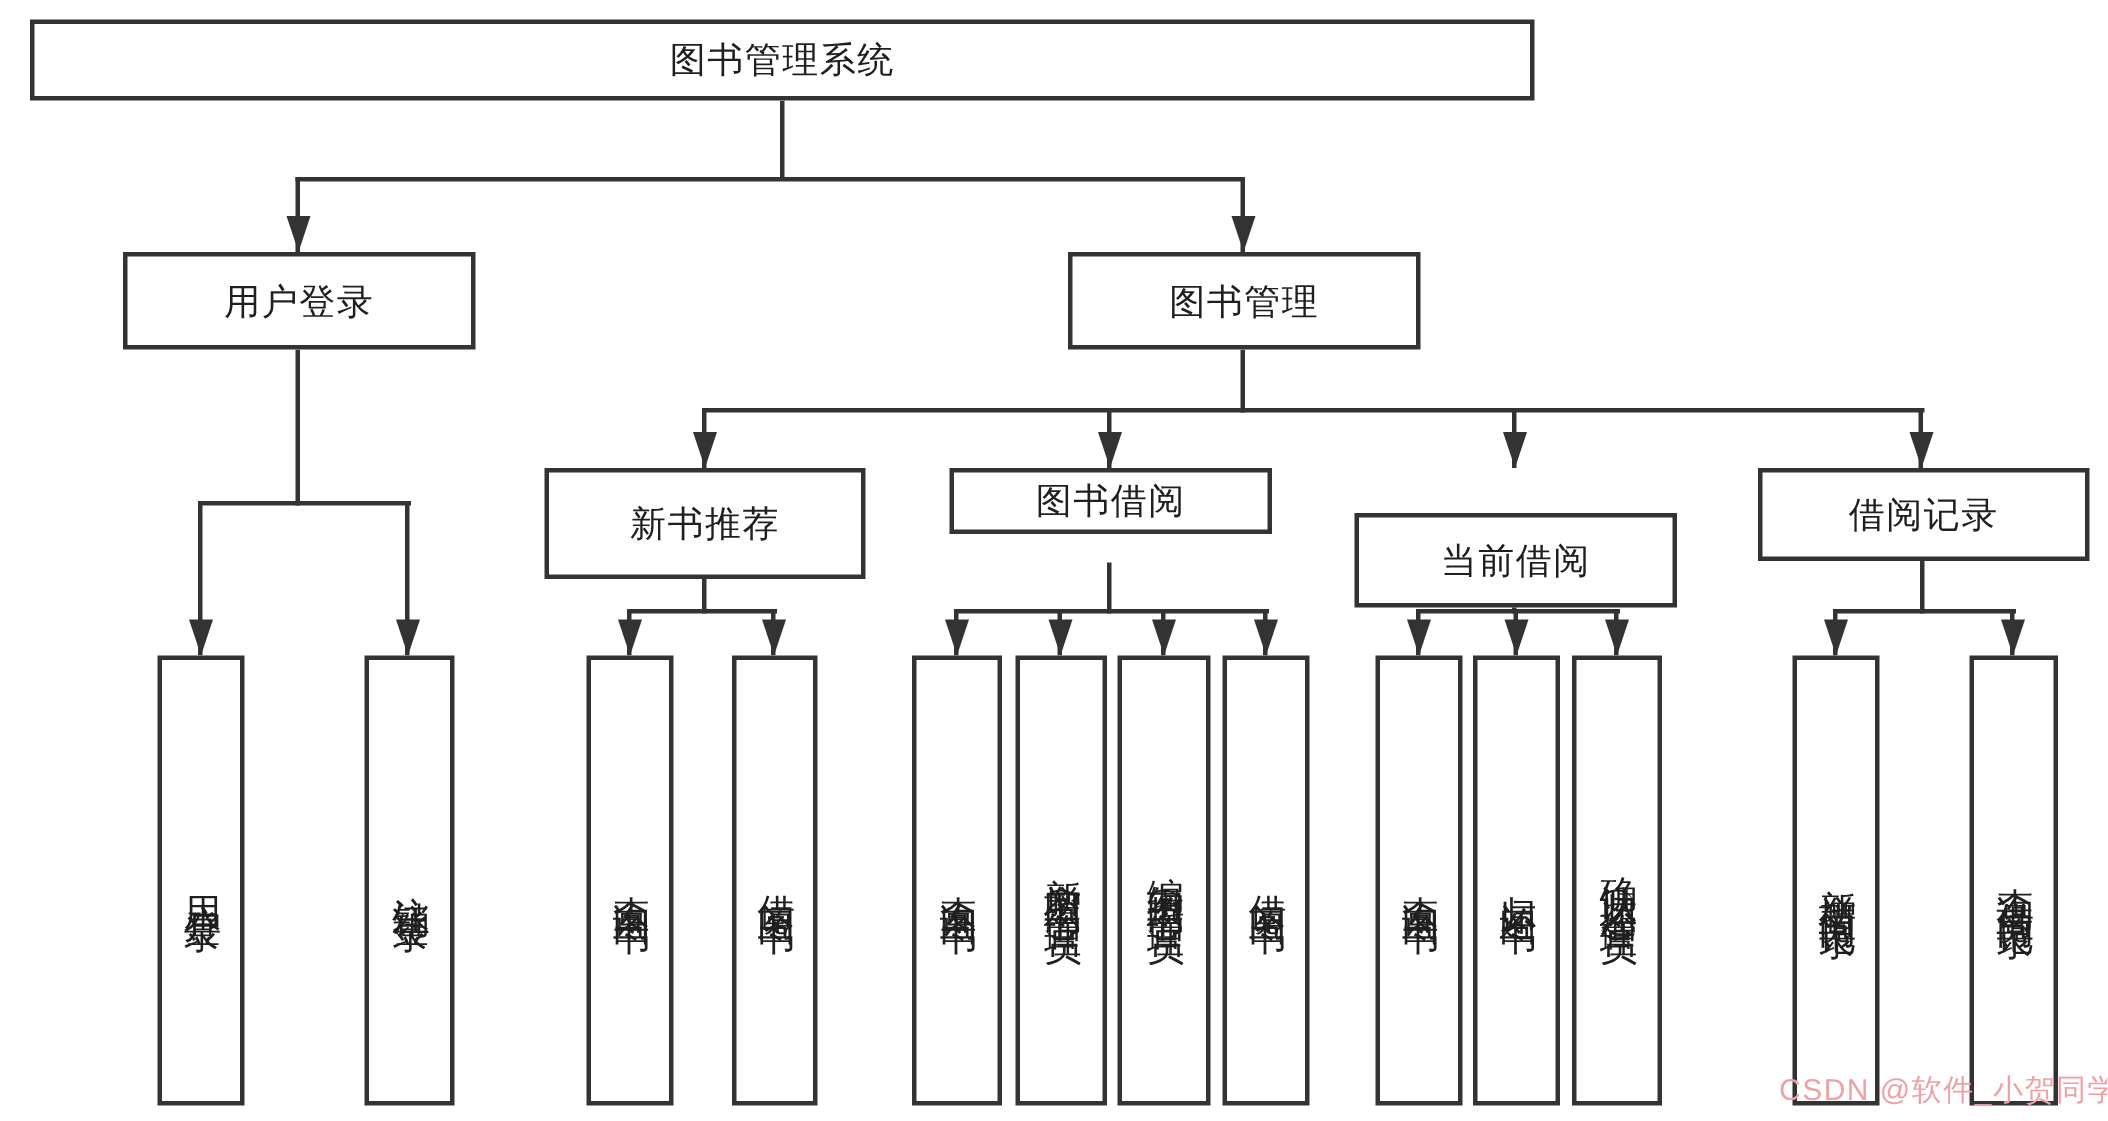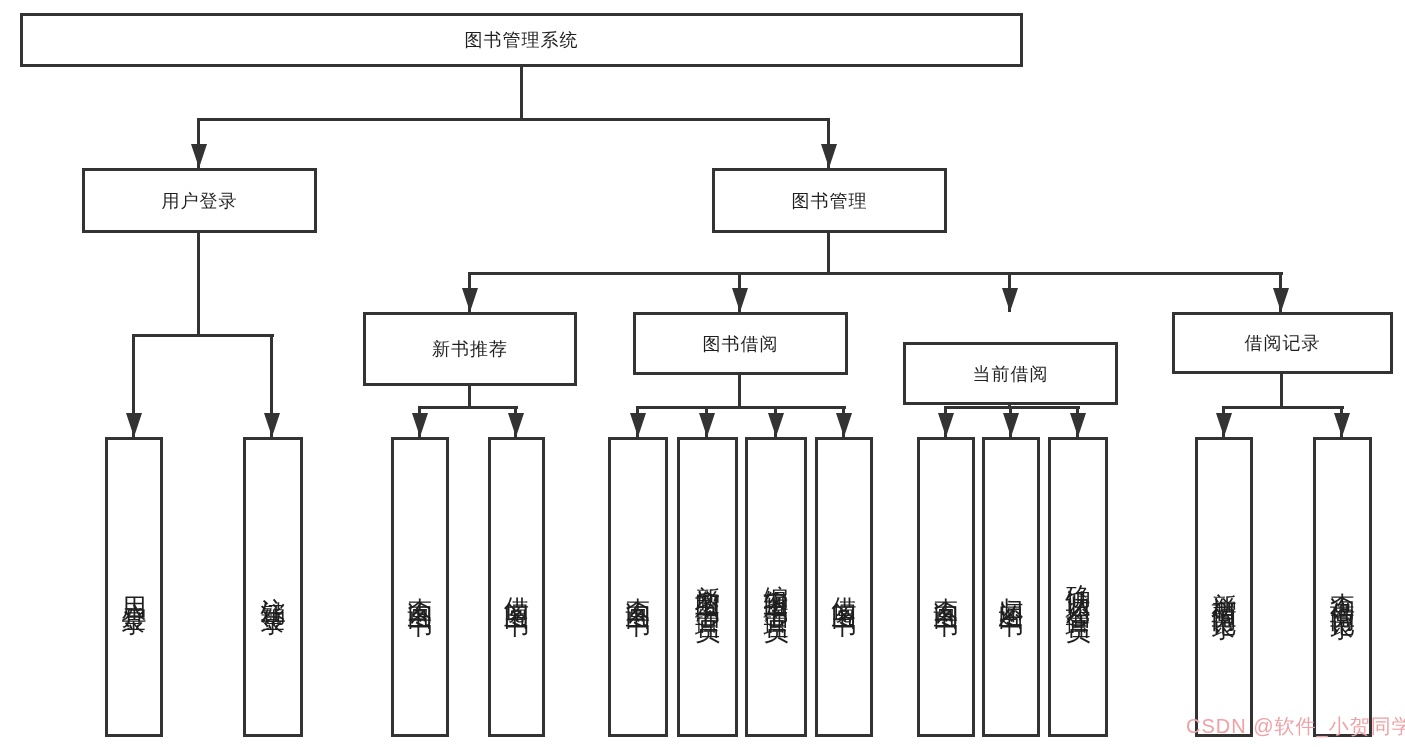--- a/index.html
+++ b/index.html
@@ -12,21 +12,21 @@
   }
   .box{
     position:absolute;
     box-sizing:border-box;
     background:#ffffff;
     border:3px solid #333333;
     display:flex;
     align-items:center;
     justify-content:center;
     color:#1f1f1f;
-    font-size:18px;
+    font-size:24px;
     letter-spacing:1px;
     z-index:2;
   }
   .leaf{
     writing-mode:vertical-rl;
     font-size:25px;
     letter-spacing:5px;
     line-height:1;
     padding:4px 0;
   }
@@ -81,21 +81,21 @@
   <div class="vline" style="left:468px;top:272px;height:40px;"></div>
   <div class="vline" style="left:738px;top:272px;height:40px;"></div>
   <div class="vline" style="left:1008px;top:272px;height:40px;"></div>
   <div class="vline" style="left:1279px;top:272px;height:40px;"></div>
   <div class="arrow" style="left:462px;top:288px;"></div>
   <div class="arrow" style="left:732px;top:288px;"></div>
   <div class="arrow" style="left:1002px;top:288px;"></div>
   <div class="arrow" style="left:1273px;top:288px;"></div>
 
   <div class="box" style="left:363px;top:312px;width:214px;height:74px;">新书推荐</div>
-  <div class="box" style="left:633px;top:312px;width:215px;height:63px;">图书借阅</div>
+  <div class="box" style="left:633px;top:312px;width:215px;height:44px;">图书借阅</div>
   <div class="box" style="left:903px;top:312px;width:215px;height:63px;margin-top:30px;">当前借阅</div>
   <div class="box" style="left:1172px;top:312px;width:221px;height:62px;">借阅记录</div>
 
   <div class="vline" style="left:468px;top:375px;height:34px;"></div>
   <div class="hline" style="left:418px;top:406px;width:100px;"></div>
   <div class="vline" style="left:418px;top:406px;height:31px;"></div>
   <div class="vline" style="left:514px;top:406px;height:31px;"></div>
   <div class="arrow" style="left:412px;top:413px;"></div>
   <div class="arrow" style="left:508px;top:413px;"></div>
   <div class="box leaf" style="left:391px;top:437px;width:58px;height:300px;">查询图书</div>

